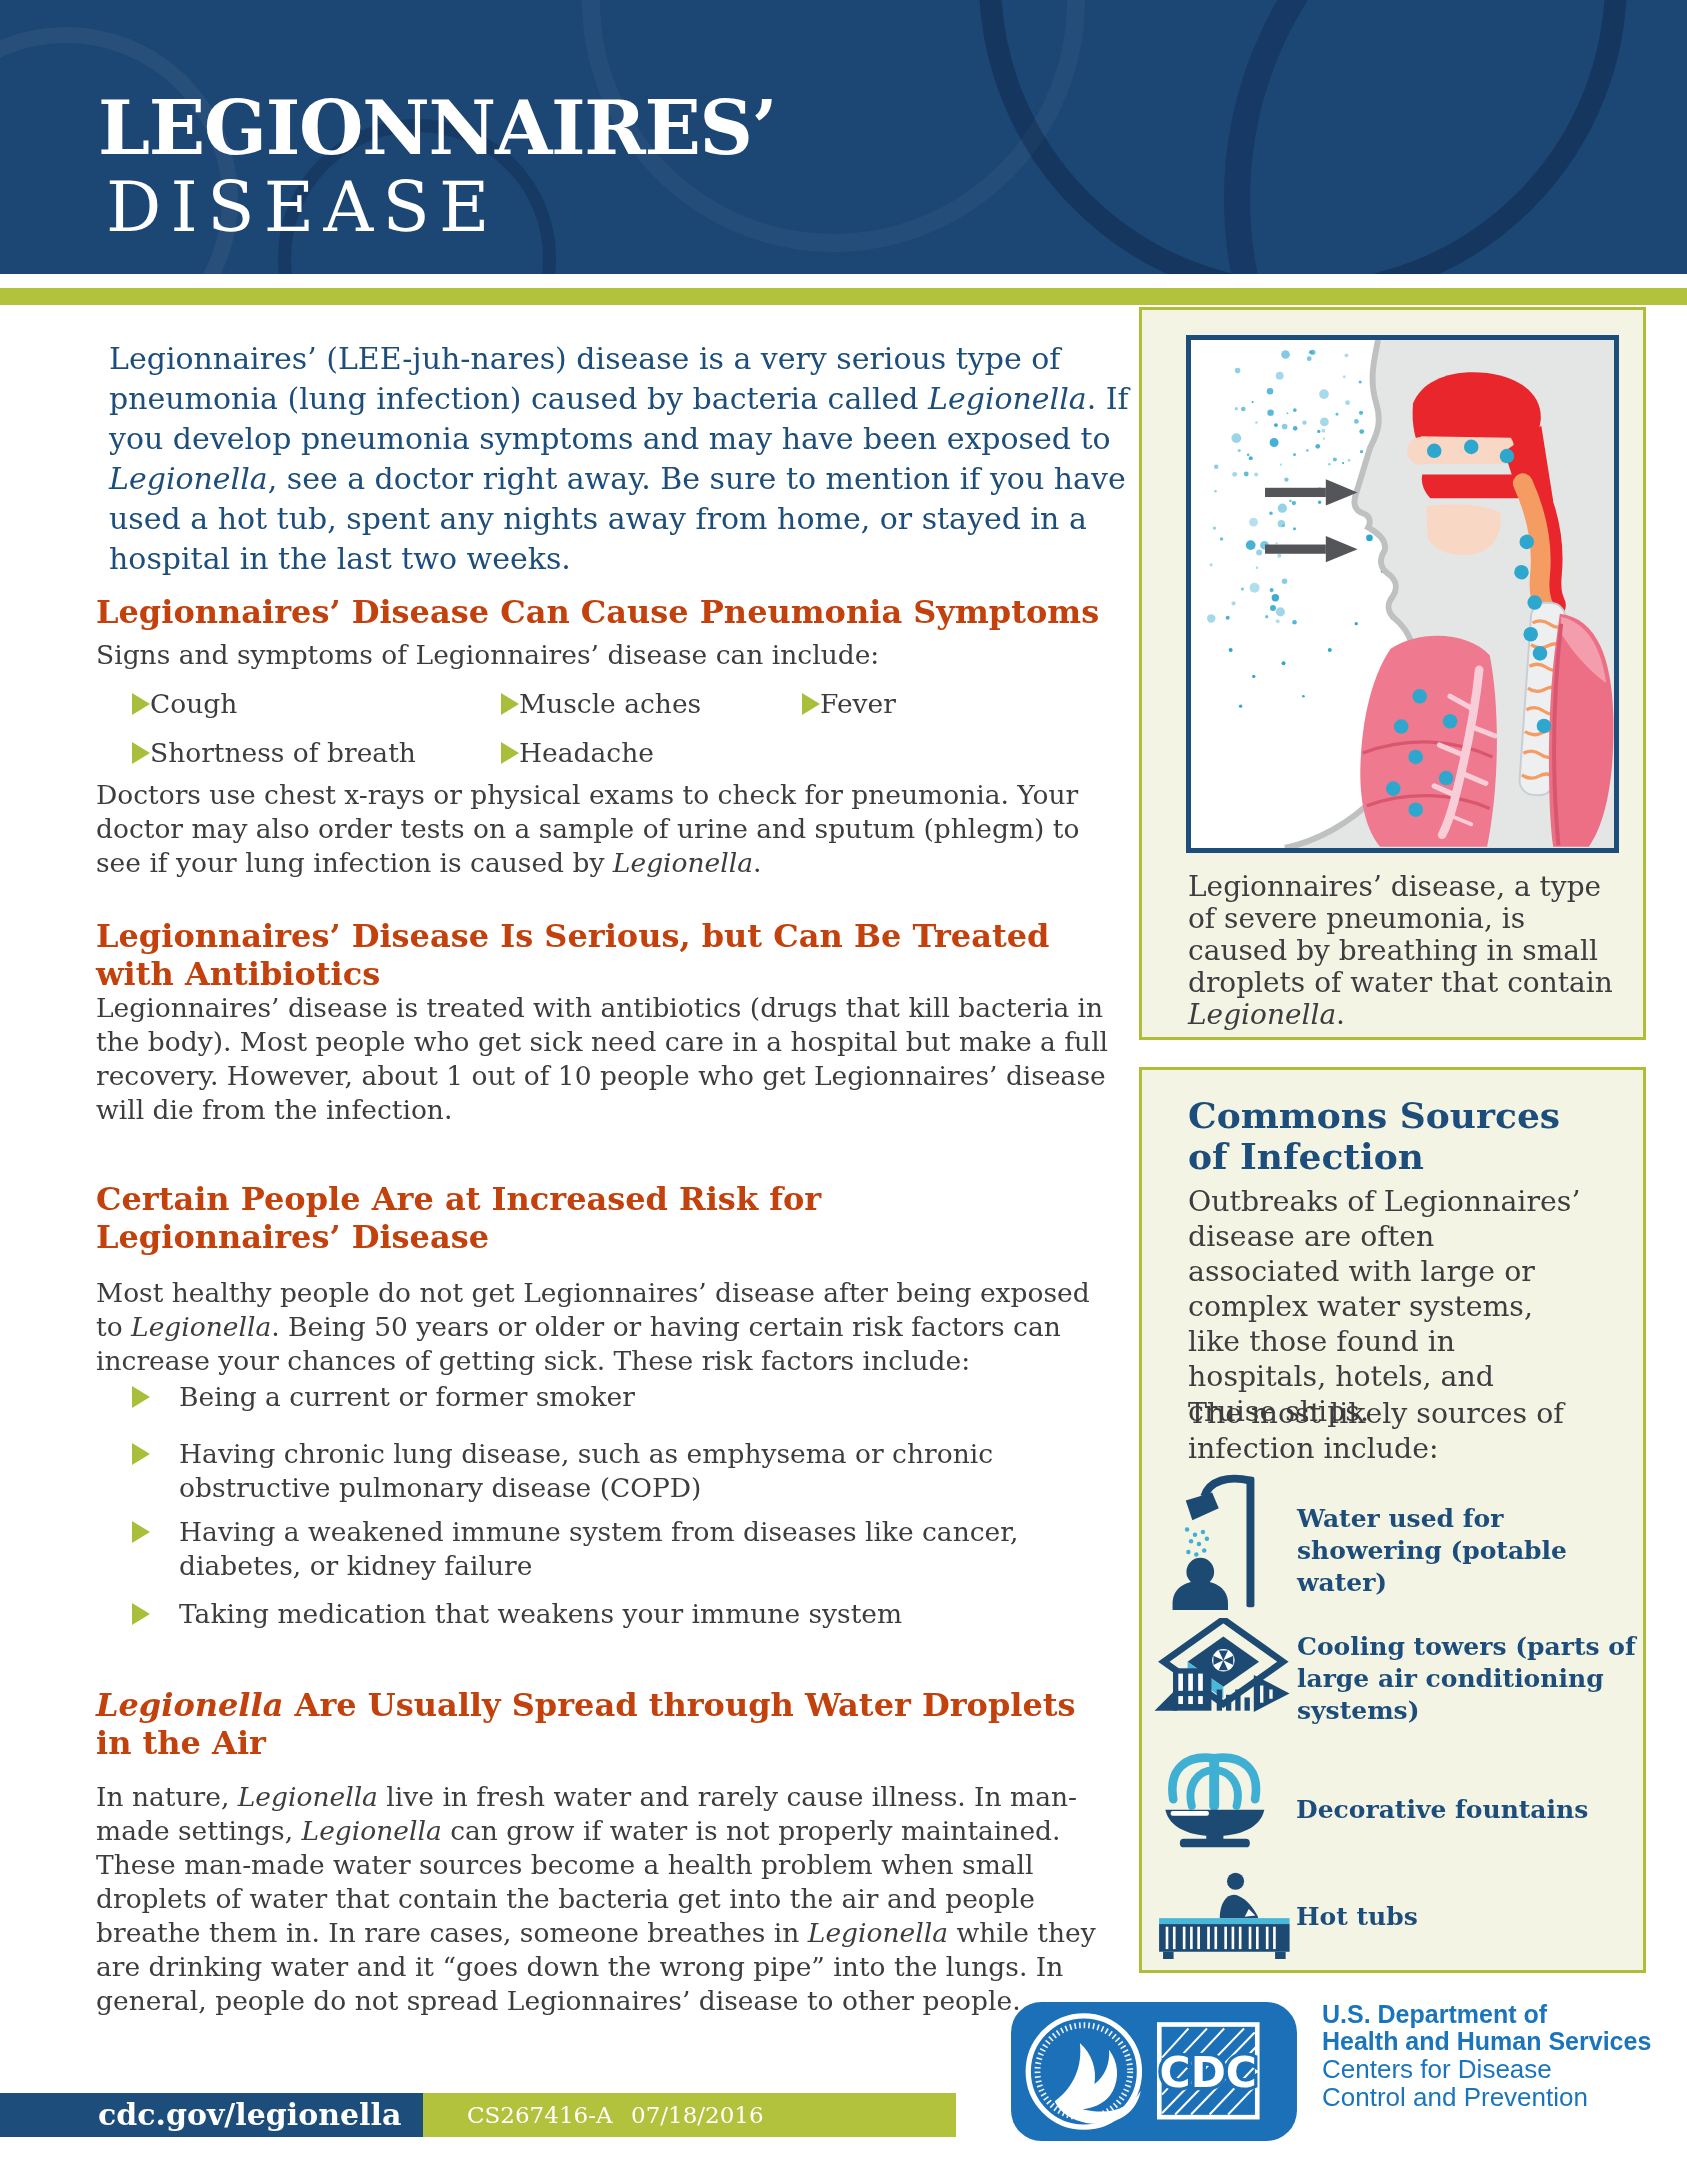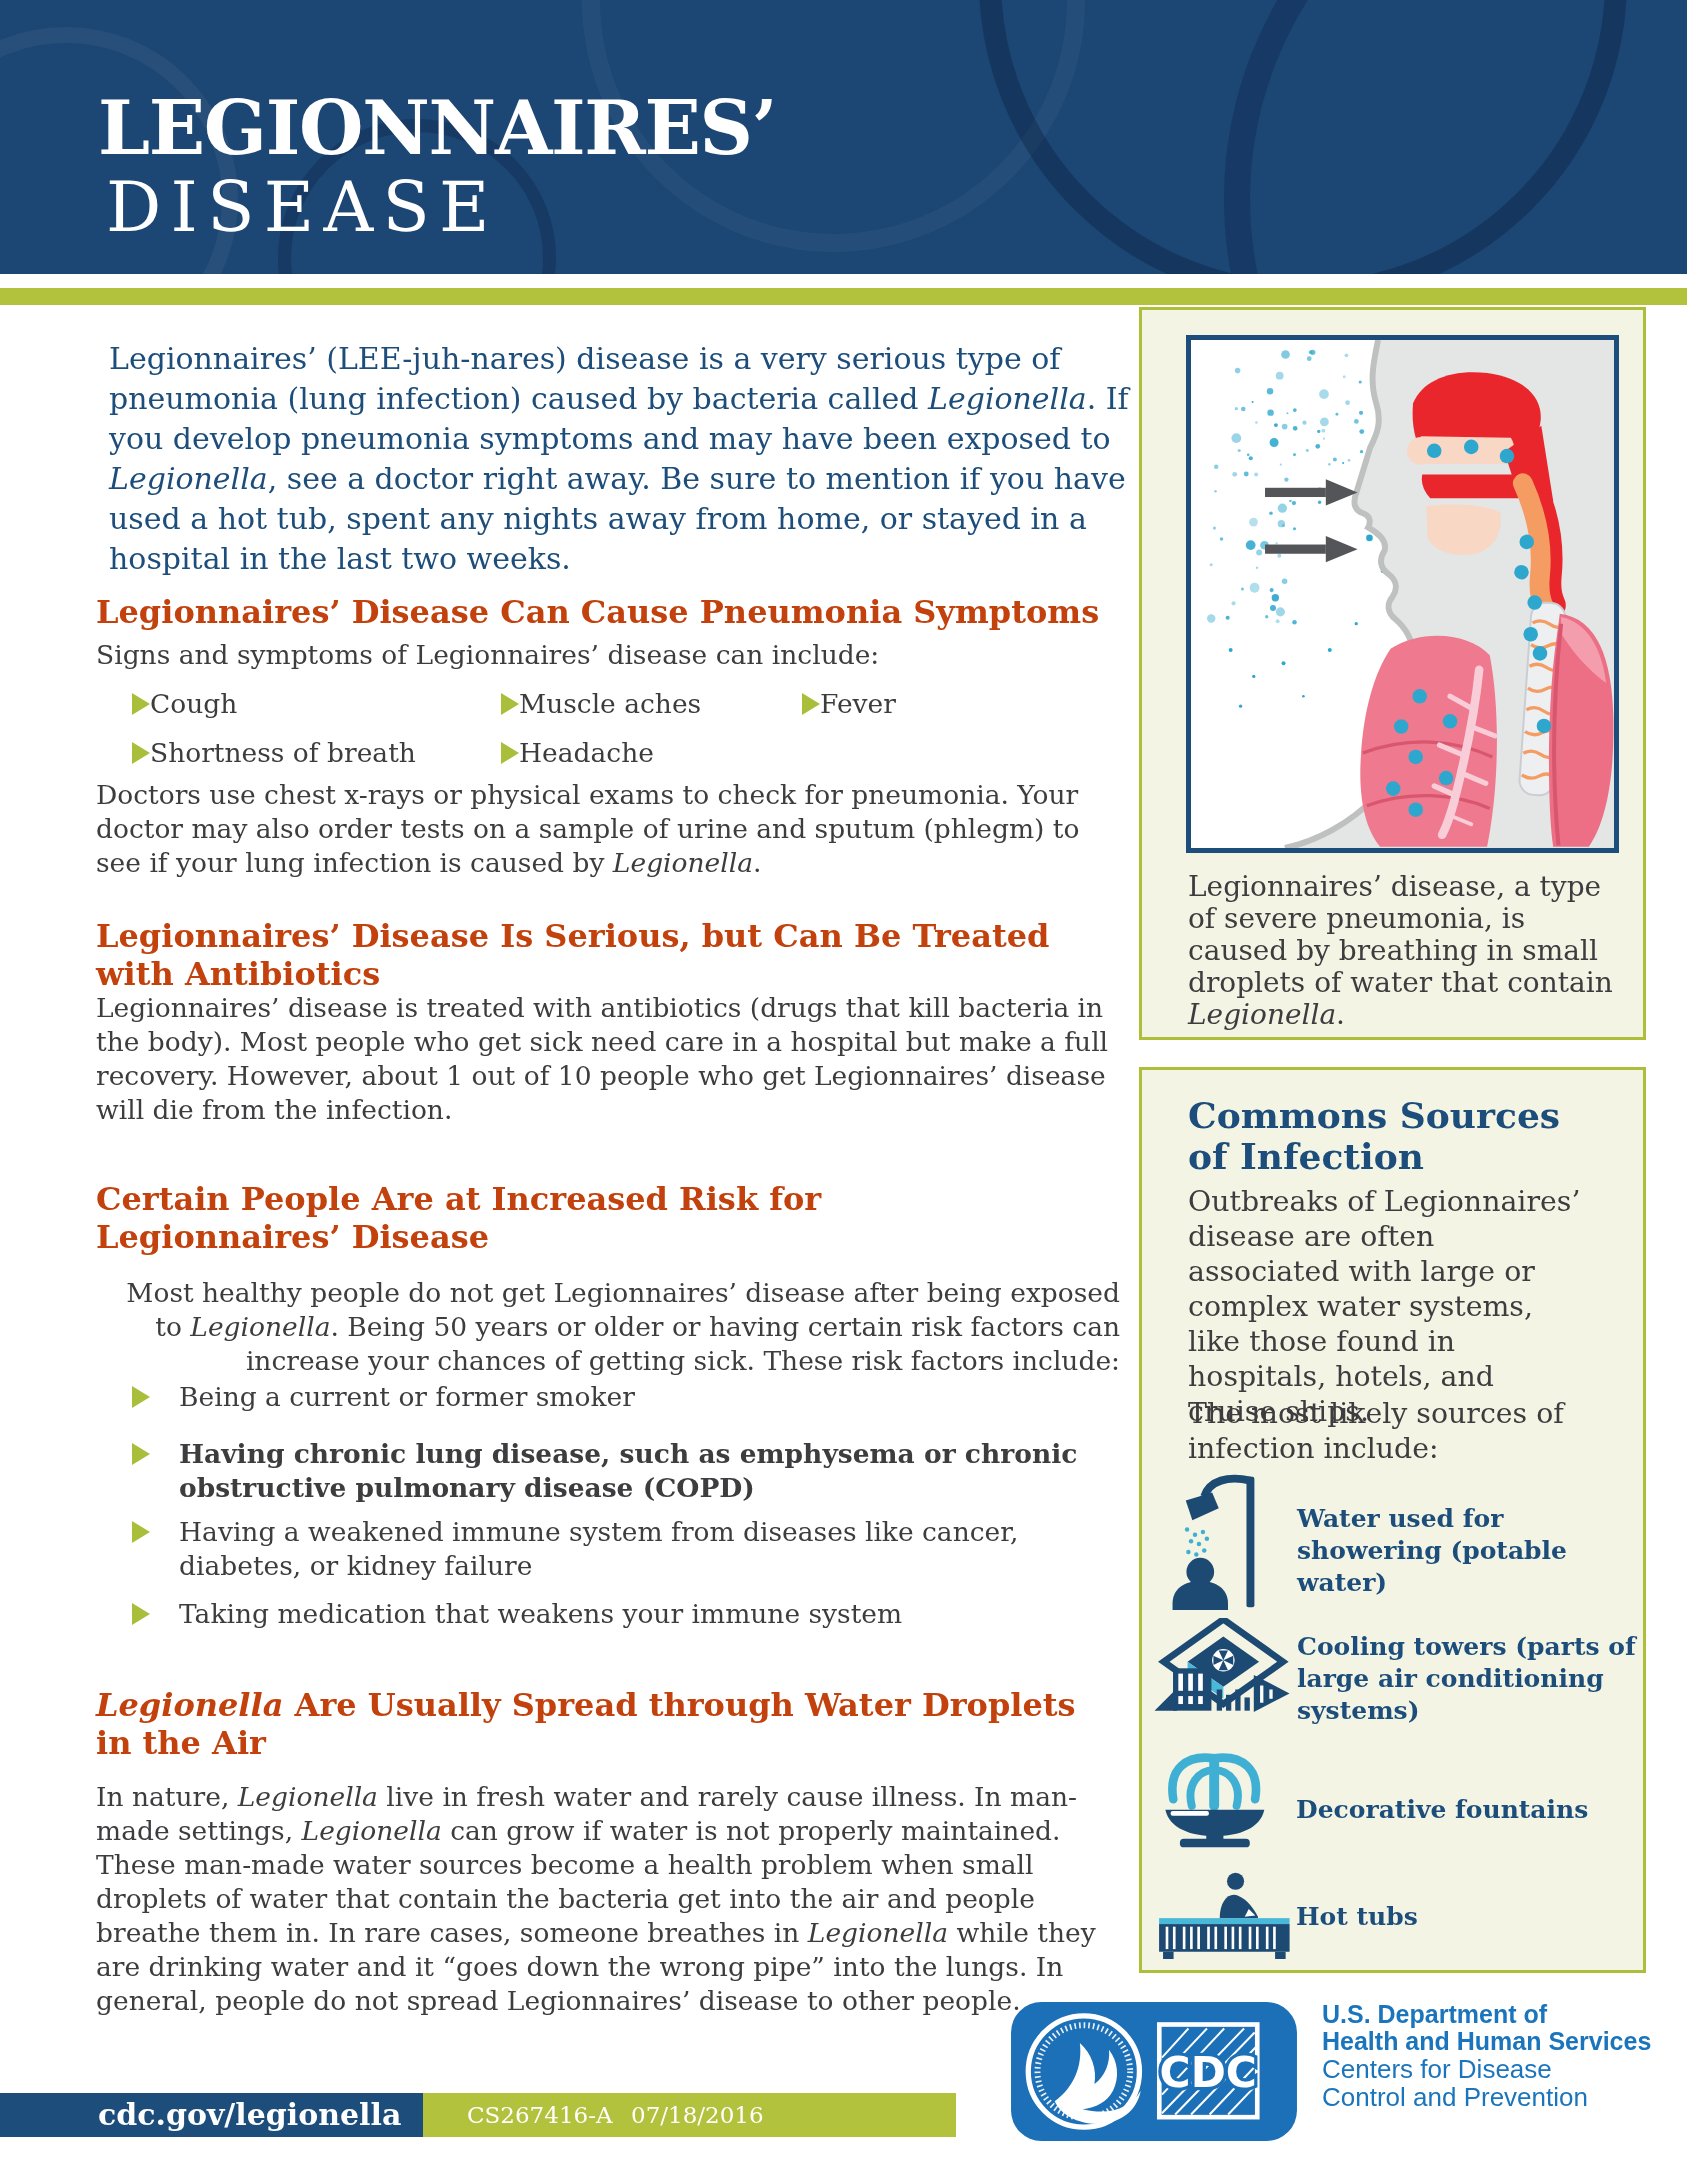--- a/index.html
+++ b/index.html
@@ -30,25 +30,25 @@
   .r1{top:685px;} .r2{top:734px;}
   .c1{left:132px;} .c2{left:501px;} .c3{left:802px;}
   .tri{width:0;height:0;border-left:18.5px solid #a9bf3b;border-top:11.2px solid transparent;
        border-bottom:11.2px solid transparent;flex:0 0 auto;}
   .sym span.lab{font-size:26.5px;color:#3d3d3f;}
   .body{position:absolute;margin:0;font-size:26.5px;line-height:34px;color:#3d3d3f;}
   .doctors{left:96px;top:778px;width:1032px;}
   .hd2{left:96px;top:917px;}
   .treat{left:96px;top:991px;width:1032px;}
   .hd3{left:96px;top:1180px;}
-  .riskp{left:96px;top:1276px;width:1024px;text-align:right;}
+  .riskp{left:96px;top:1276px;width:1024px;}
   .rb{position:absolute;left:132px;display:flex;gap:29px;align-items:flex-start;}
   .rb .tri{margin-top:6px;}
   .rb .lab{font-size:26.5px;line-height:34px;color:#3d3d3f;width:900px;}
-  .rb1{top:1380px;} .rb2{top:1437px;font-weight:bold;} .rb3{top:1515px;} .rb4{top:1597px;}
+  .rb1{top:1380px;} .rb2{top:1437px;} .rb3{top:1515px;} .rb4{top:1597px;}
   .hd4{left:96px;top:1686px;}
   .spreadp{left:96px;top:1780px;width:1032px;}
 
   
   .sidebox{position:absolute;left:1139px;width:507px;background:#f3f4e4;border:3.3px solid #aebe39;}
   .box1{top:307px;height:733px;}
   .box2{top:1067px;height:906px;}
   .frame{position:absolute;left:1186px;top:335px;width:433px;height:518px;background:#ffffff;
          border:5.3px solid #1d4e7b;}
   .frame svg{display:block;width:100%;height:100%;}

